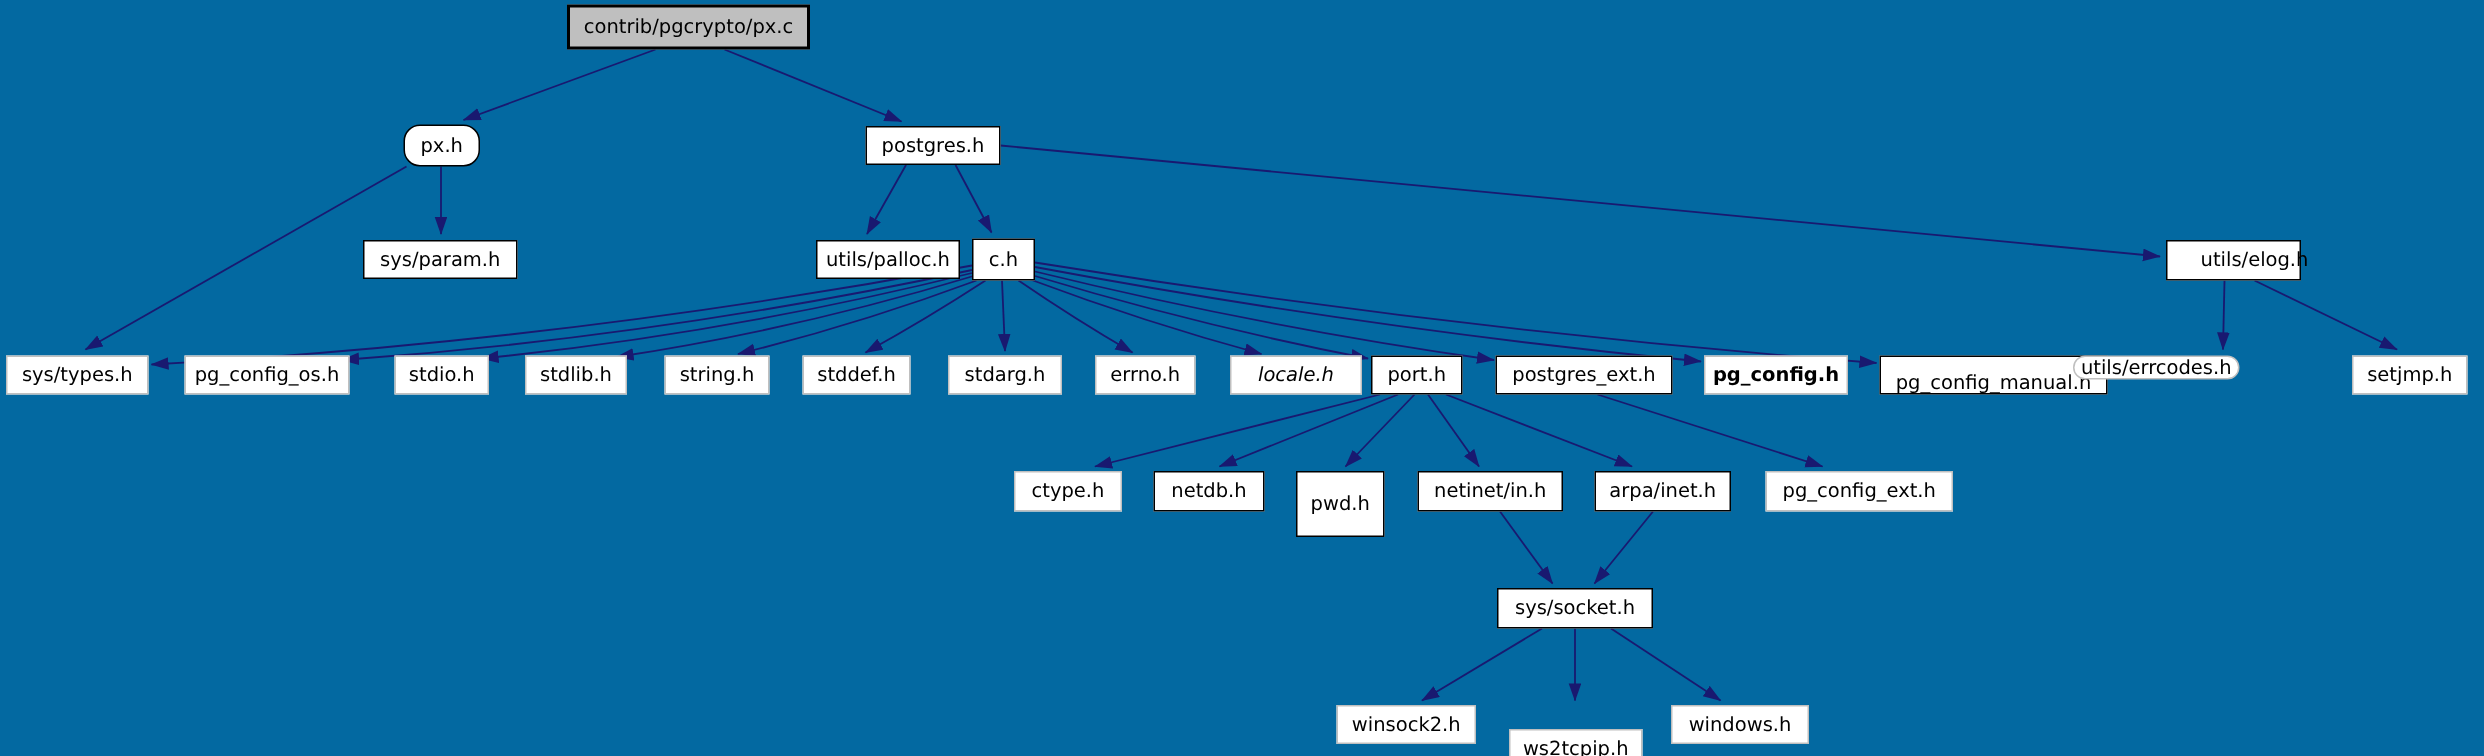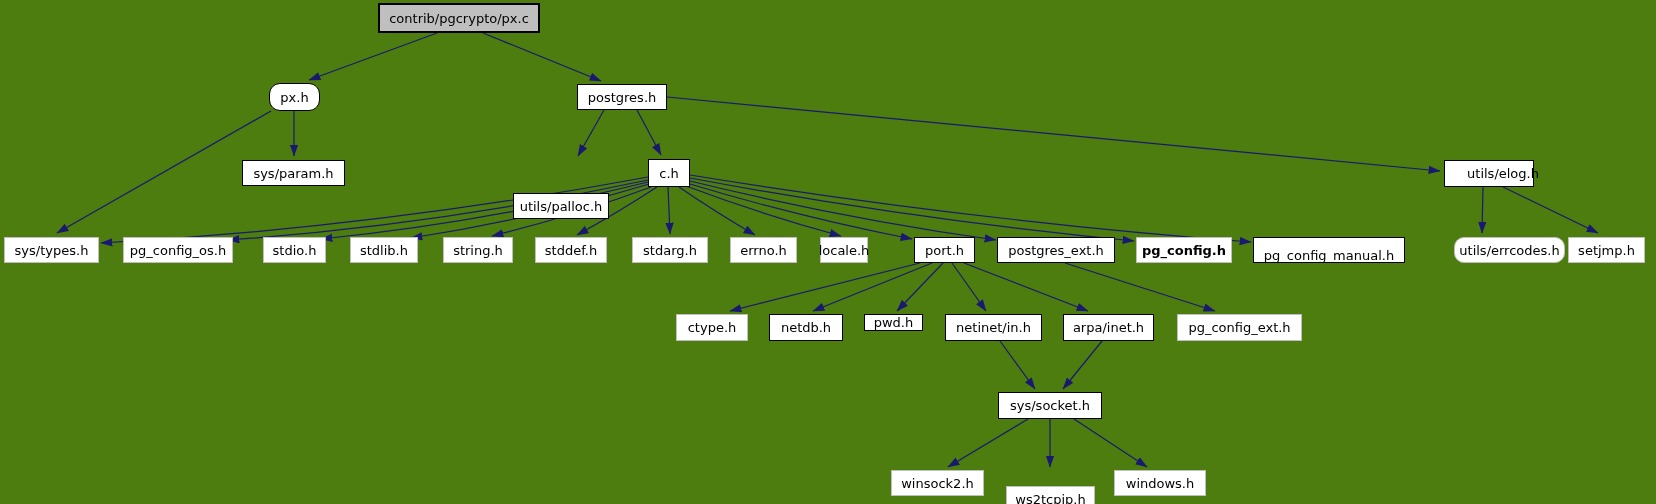--- a/index.html
+++ b/index.html
@@ -20,21 +20,21 @@
     white-space:nowrap;
     line-height:1;
   }
   .node-root{background:#bfbfbf;border:2px solid #000000;}
   .node-doc{background:#ffffff;border:1px solid #000000;}
   .node-plain{background:#ffffff;border:1px solid #bfbfbf;}
 </style>
 </head>
 <body>
 
-<div id="canvas" style="background: #4d7c0f;">
+<div id="canvas" style="background: #0369a1;">
   <svg id="edges-layer" viewBox="0 0 1656 504" width="1656" height="504">
     <defs>
       <marker id="arrowhead" markerWidth="10" markerHeight="8" refX="9.5" refY="3.5" orient="auto">
         <path d="M0,0 L10,3.5 L0,7 Z" fill="#191970"></path>
       </marker>
     </defs>
     <g id="edge-group">
         <path d="M437,33 L309,80" fill="none" stroke="#191970" stroke-width="1.2" marker-end="url(#arrowhead)"></path>
         <path d="M483,33 L601,81" fill="none" stroke="#191970" stroke-width="1.2" marker-end="url(#arrowhead)"></path>
         <path d="M294,111 L294,156" fill="none" stroke="#191970" stroke-width="1.2" marker-end="url(#arrowhead)"></path>
@@ -76,21 +76,21 @@
       </div>
       <div class="node node-doc" style="left: 269px; top: 83px; width: 51px; height: 28px; border-radius: 11px;">
         <span>px.h</span>
       </div>
       <div class="node node-doc" style="left: 577px; top: 84px; width: 90px; height: 26px;">
         <span>postgres.h</span>
       </div>
       <div class="node node-doc" style="left: 242px; top: 160px; width: 103px; height: 26px;">
         <span>sys/param.h</span>
       </div>
-      <div class="node node-doc" style="left: 513px; top: 160px; width: 96px; height: 26px; margin-top: 33px;">
+      <div class="node node-doc" style="left: 544px; top: 160px; width: 96px; height: 26px;">
         <span>utils/palloc.h</span>
       </div>
       <div class="node node-doc" style="left: 648px; top: 159px; width: 42px; height: 28px;">
         <span>c.h</span>
       </div>
       <div class="node node-doc" style="left: 1444px; top: 160px; width: 90px; height: 27px; padding-left: 28px;">
         <span>utils/elog.h</span>
       </div>
       <div class="node node-plain" style="left: 4px; top: 237px; width: 95px; height: 26px;">
         <span>sys/types.h</span>
@@ -109,48 +109,48 @@
       </div>
       <div class="node node-plain" style="left: 535px; top: 237px; width: 72px; height: 26px;">
         <span>stddef.h</span>
       </div>
       <div class="node node-plain" style="left: 632px; top: 237px; width: 76px; height: 26px;">
         <span>stdarg.h</span>
       </div>
       <div class="node node-plain" style="left: 730px; top: 237px; width: 67px; height: 26px;">
         <span>errno.h</span>
       </div>
-      <div class="node node-plain" style="left: 820px; top: 237px; width: 48px; height: 26px;">
+      <div class="node node-plain" style="left: 820px; top: 237px; width: 88px; height: 26px; font-style: italic;">
         <span>locale.h</span>
       </div>
       <div class="node node-doc" style="left: 914px; top: 237px; width: 61px; height: 26px;">
         <span>port.h</span>
       </div>
       <div class="node node-doc" style="left: 997px; top: 237px; width: 118px; height: 26px;">
         <span>postgres_ext.h</span>
       </div>
       <div class="node node-plain" style="left: 1136px; top: 237px; width: 96px; height: 26px; font-weight: bold;">
         <span>pg_config.h</span>
       </div>
       <div class="node node-doc" style="left: 1253px; top: 237px; width: 152px; height: 26px; align-items: flex-end;">
         <span>pg_config_manual.h</span>
       </div>
-      <div class="node node-plain" style="left: 1454px; top: 237px; width: 111px; height: 26px; border-radius: 10px;">
+      <div class="node node-plain" style="left: 1382px; top: 237px; width: 111px; height: 16px; border-radius: 10px;">
         <span>utils/errcodes.h</span>
       </div>
       <div class="node node-plain" style="left: 1568px; top: 237px; width: 77px; height: 26px;">
         <span>setjmp.h</span>
       </div>
       <div class="node node-plain" style="left: 676px; top: 314px; width: 72px; height: 27px;">
         <span>ctype.h</span>
       </div>
       <div class="node node-doc" style="left: 769px; top: 314px; width: 74px; height: 27px;">
         <span>netdb.h</span>
       </div>
-      <div class="node node-doc" style="left: 864px; top: 314px; width: 59px; height: 17px;">
+      <div class="node node-doc" style="left: 864px; top: 314px; width: 59px; height: 44px;">
         <span>pwd.h</span>
       </div>
       <div class="node node-doc" style="left: 945px; top: 314px; width: 97px; height: 27px;">
         <span>netinet/in.h</span>
       </div>
       <div class="node node-doc" style="left: 1063px; top: 314px; width: 91px; height: 27px;">
         <span>arpa/inet.h</span>
       </div>
       <div class="node node-plain" style="left: 1177px; top: 314px; width: 125px; height: 27px;">
         <span>pg_config_ext.h</span>

